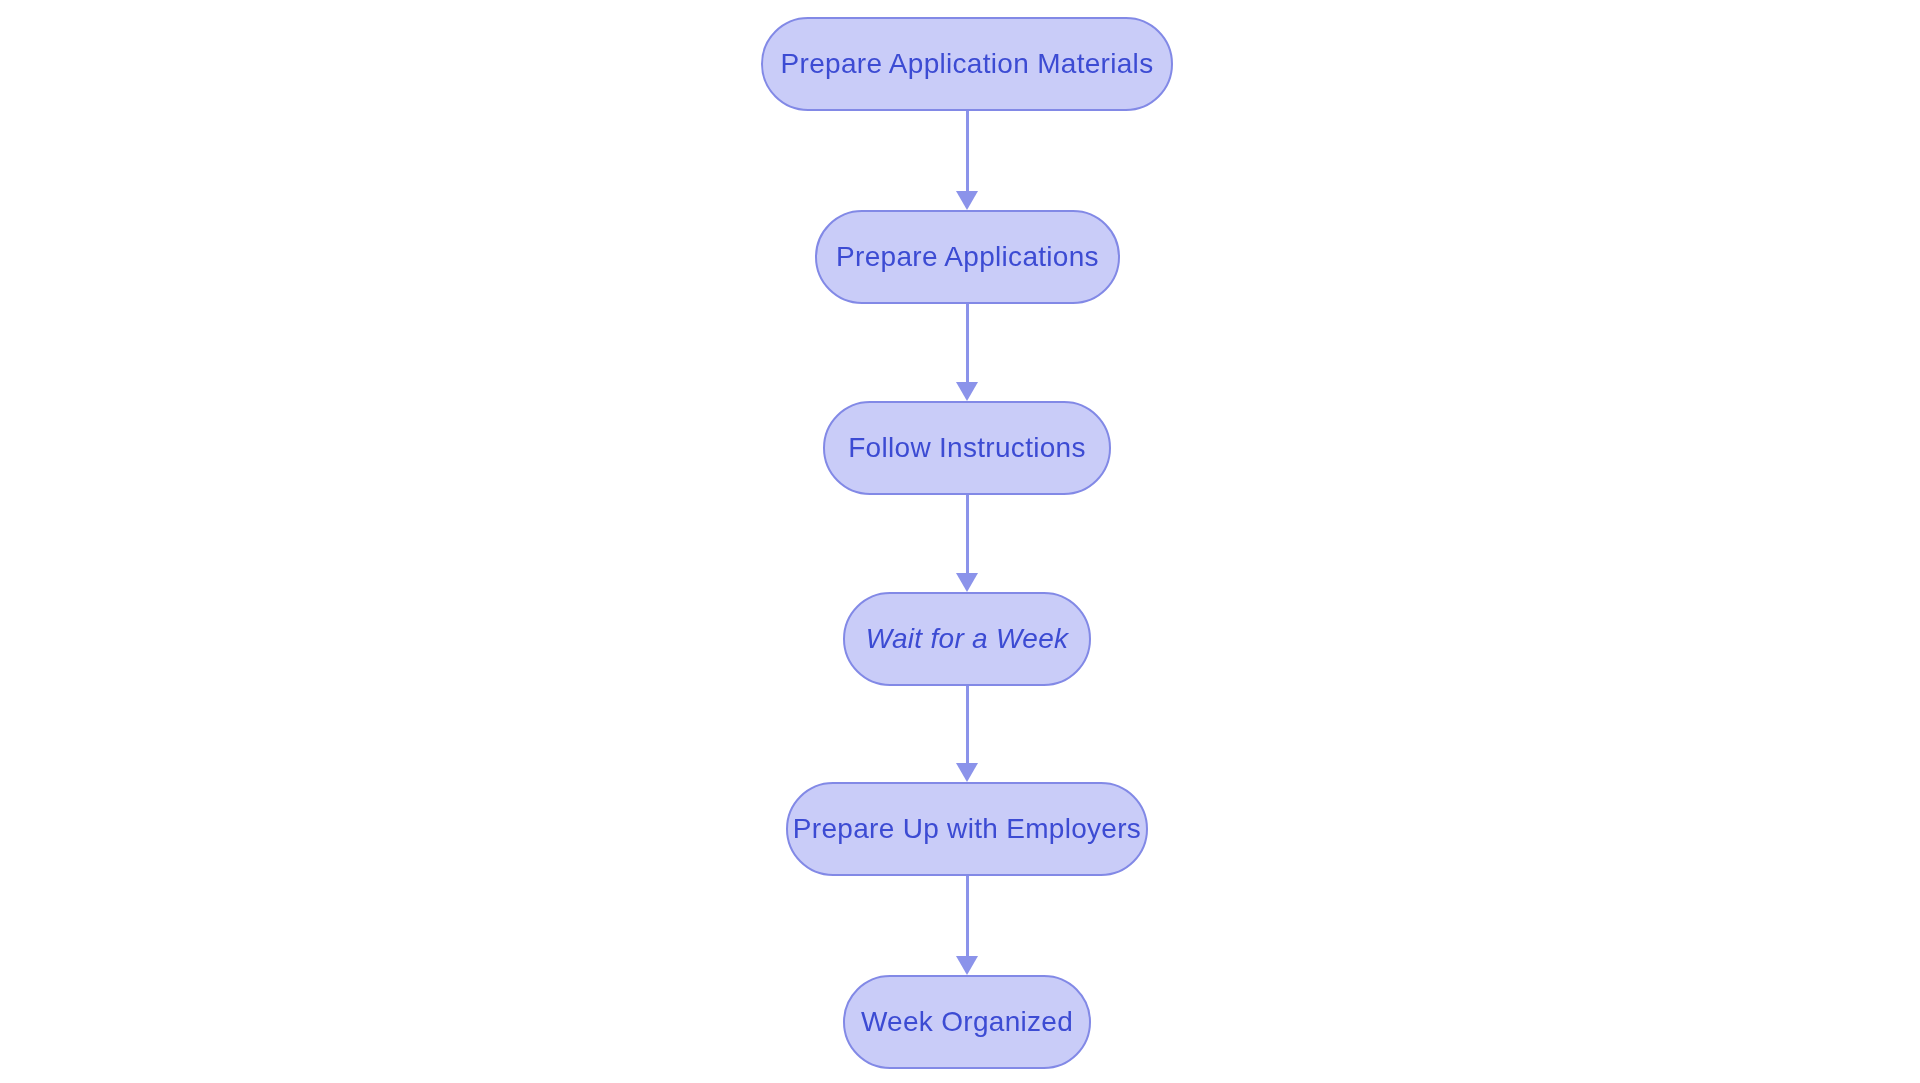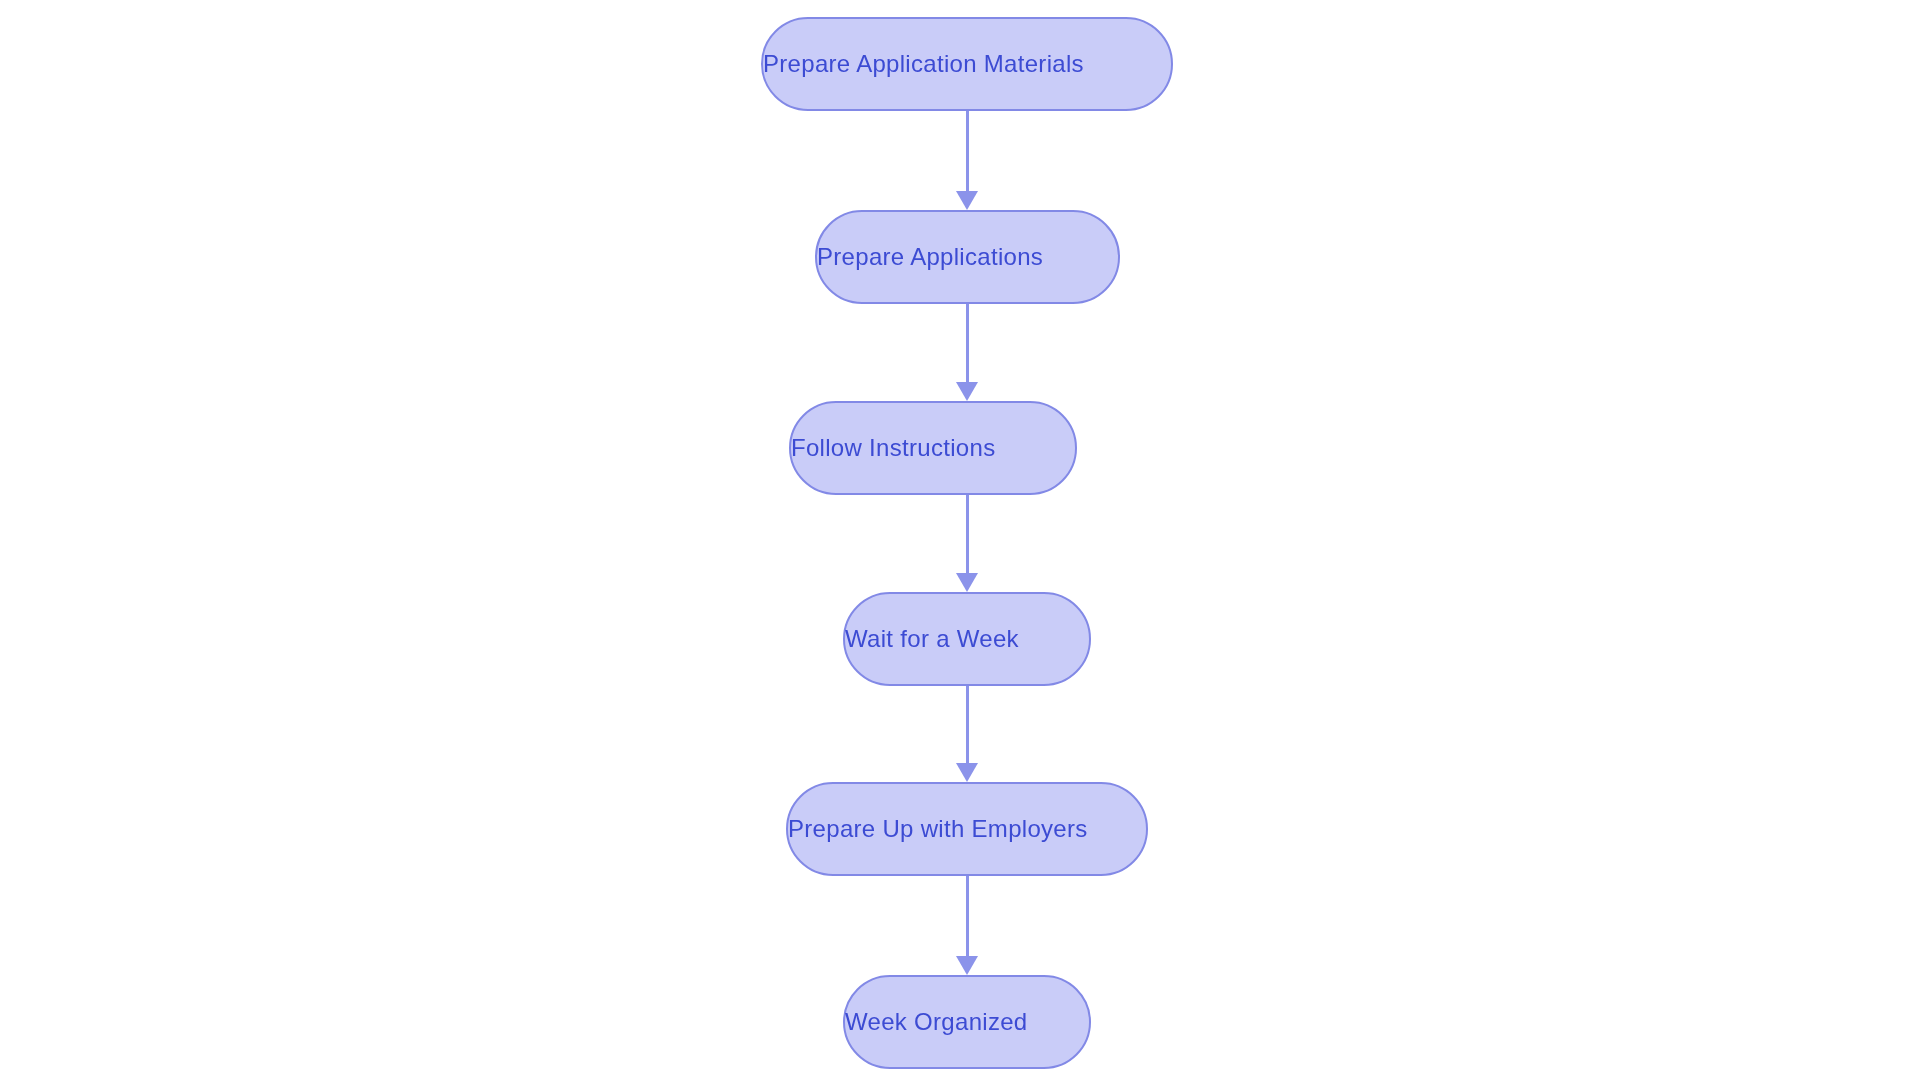--- a/index.html
+++ b/index.html
@@ -24,32 +24,32 @@
     overflow: hidden;
   }
   .node {
     position: absolute;
     height: 94px;
     border-radius: 47px;
     background: var(--node-fill);
     border: 2px solid var(--node-border);
     display: flex;
     align-items: center;
-    justify-content: flex-start;
+    justify-content: center;
     color: var(--node-text);
-    font-size: 24px;
+    font-size: 28px;
     font-weight: 400;
     letter-spacing: 0.3px;
     white-space: nowrap;
   }
   
   .n1 { left: 761px;  top: 17px;  width: 412px; }
   .n2 { left: 815px;  top: 210px; width: 305px; }
-  .n3 { left: 789px;  top: 401px; width: 288px; }
-  .n4 { left: 843px;  top: 592px; width: 248px; }
+  .n3 { left: 823px;  top: 401px; width: 288px; }
+  .n4 { left: 843px;  top: 592px; width: 248px; font-style: italic; }
   .n5 { left: 786px;  top: 782px; width: 362px; }
   .n6 { left: 843px;  top: 975px; width: 248px; }
 
   .connector {
     position: absolute;
     left: 955px;
     width: 24px;
   }
   .c1 { top: 111px; height: 99px; }
   .c2 { top: 304px; height: 97px; }

